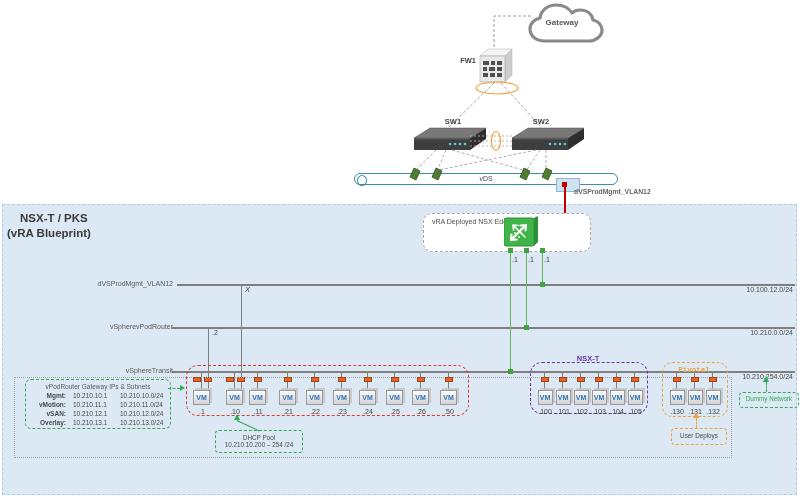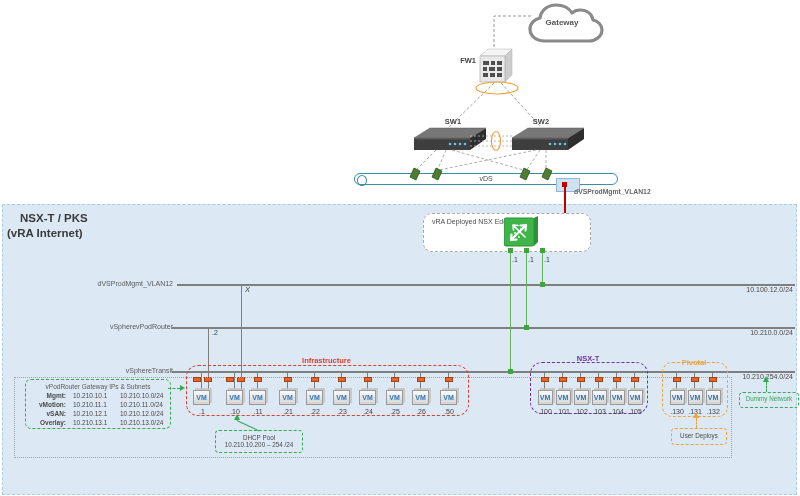--- a/index.html
+++ b/index.html
@@ -48,21 +48,21 @@
   .tri-right{position:absolute;width:0;height:0;border-top:3.5px solid transparent;border-bottom:3.5px solid transparent;}
   svg{position:absolute;pointer-events:none;}
 </style>
 </head>
 <body>
 
 <div id="canvas">
 
   <div class="abs" id="bluebox"></div>
   <div class="lbl" style="left:20px;top:212px;font-size:11.5px;font-weight:bold;color:#3a3a3a;">NSX-T / PKS</div>
-  <div class="lbl" style="left:7px;top:227px;font-size:11.5px;font-weight:bold;color:#3a3a3a;">(vRA Internet)</div>
+  <div class="lbl" style="left:7px;top:227px;font-size:11.5px;font-weight:bold;color:#3a3a3a;">(vRA Blueprint)</div>
 
   <div class="hline" style="left:177px;top:284px;width:618px;"></div>
   <div class="hline" style="left:172px;top:327px;width:623px;"></div>
   <div class="hline" style="left:172px;top:371px;width:623px;"></div>
   <div class="lbl netlbl" style="top:280px;">dVSProdMgmt_VLAN12</div>
   <div class="lbl netlbl" style="top:323px;">vSpherevPodRouter</div>
   <div class="lbl netlbl" style="top:367px;">vSphereTransit</div>
   <div class="lbl sublbl" style="top:286px;">10.100.12.0/24</div>
   <div class="lbl sublbl" style="top:329px;">10.210.0.0/24</div>
   <div class="lbl sublbl" style="top:373px;">10.210.254.0/24</div>
@@ -196,25 +196,24 @@
     <div class="gwrow">
         <span class="gwname">Overlay:</span>
         <span class="gwip">10.210.13.1</span>
         <span class="gwsub">10.210.13.0/24</span>
       </div>
   </div>
   <div class="abs" style="left:168px;top:388px;width:12px;border-top:1.2px dashed #2fad52;"></div>
   <div class="tri-right" style="left:180px;top:385px;border-left:5px solid #2fad52;"></div>
 
   <div class="abs" id="infrabox"></div>
-  <div class="grplbl" style="left:186px;top:356px;width:281px;color:#e23b2e;">Infrastructure</div>
   <div class="abs" id="nsxbox"></div>
   <div class="grplbl" style="left:530px;top:354px;width:116px;color:#7030a0;">NSX-T</div>
   <div class="abs" id="pivbox"></div>
-  <div class="grplbl" style="left:662px;top:358px;width:64px;color:#f0a23c;">Pivotal</div>
+  <div class="grplbl" style="left:662px;top:366px;width:64px;color:#f0a23c;font-family:Liberation Mono, monospace;">Pivotal</div>
 
   <div class="vm" style="left:192px;">
       <i class="nic nicL"></i>
       <span class="vmbox">
         <span>VM</span>
       </span>
       <span class="addr">.1</span>
     </div>
   <div class="vm" style="left:225px;">
       <i class="nic nicL"></i>

